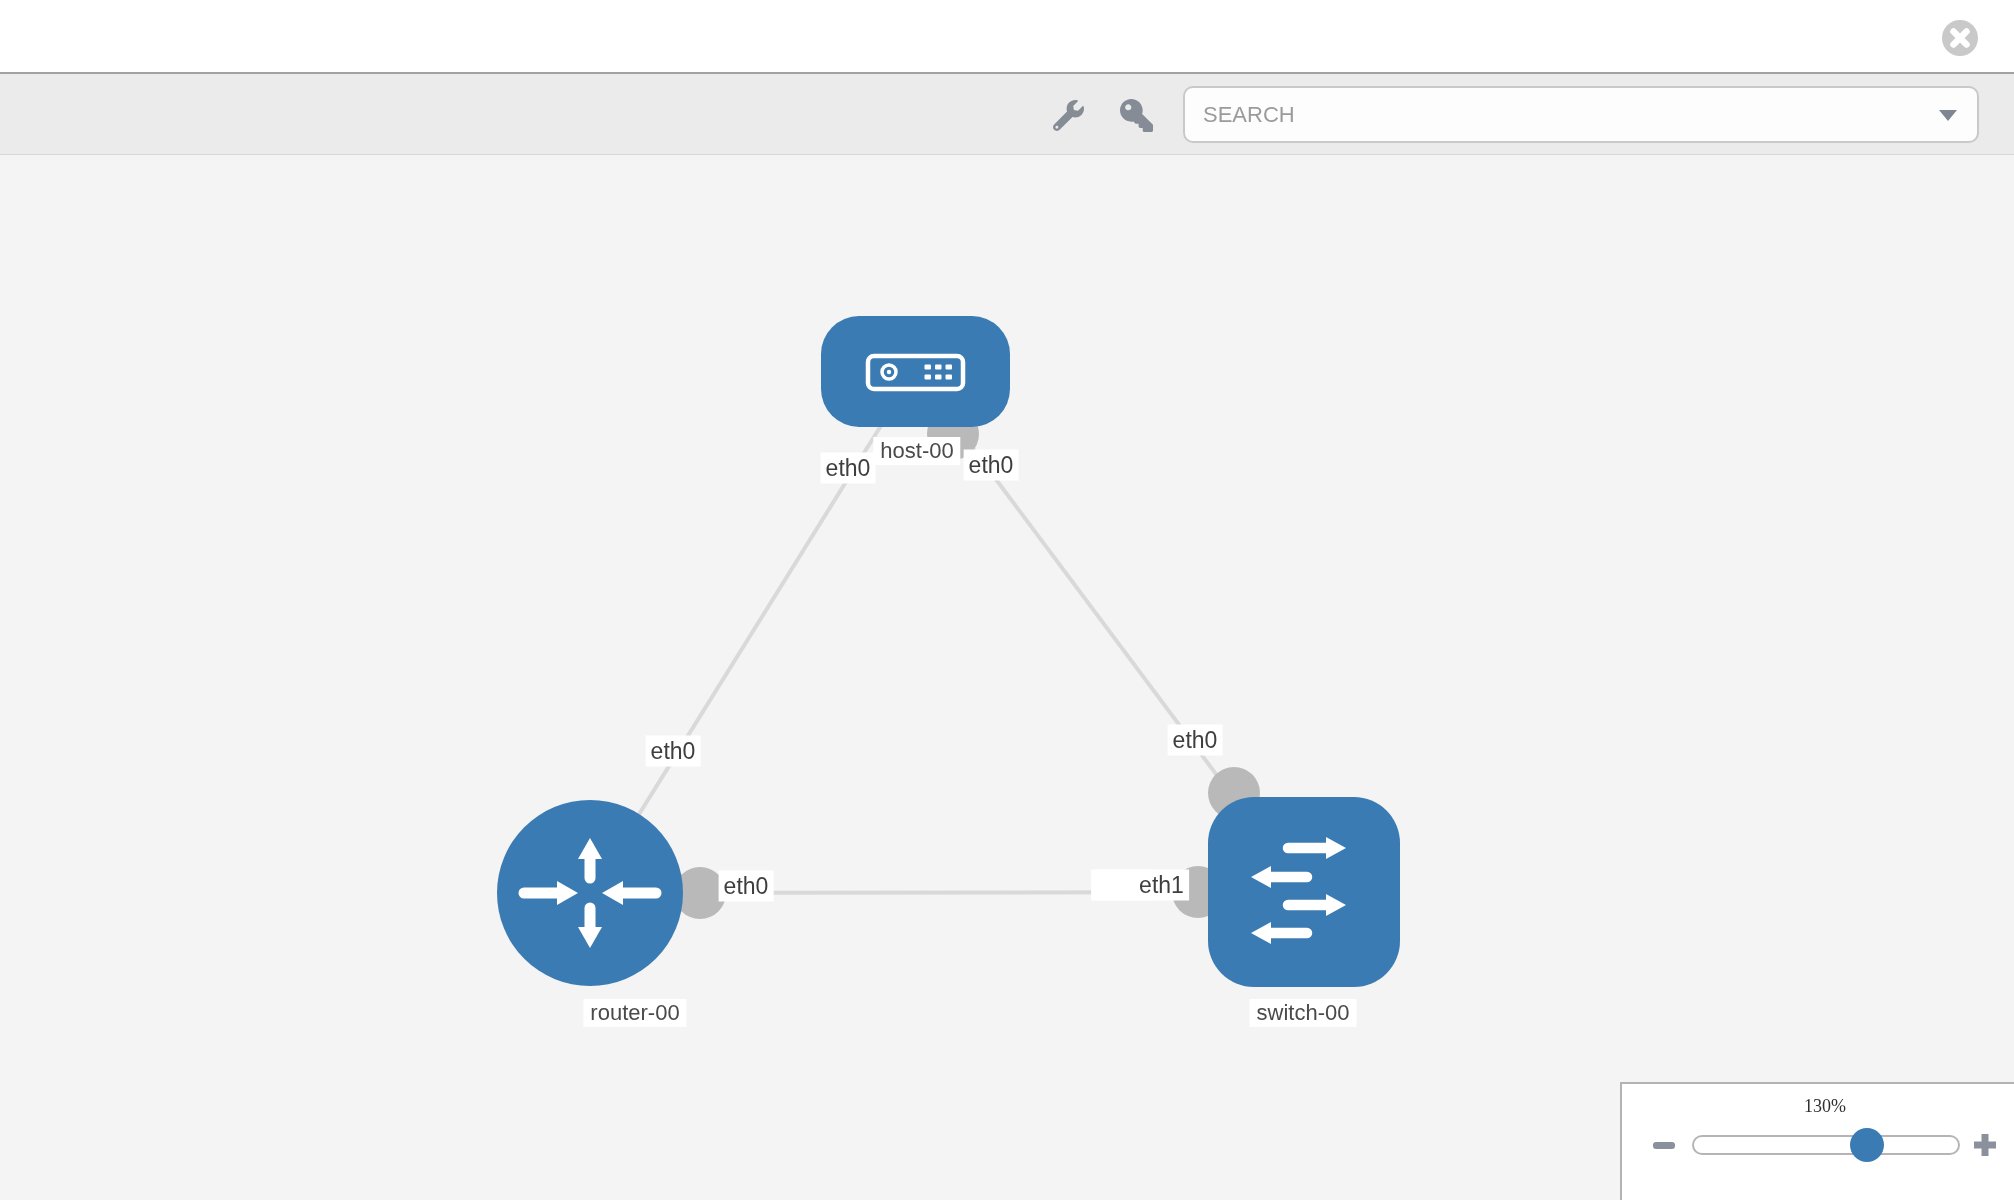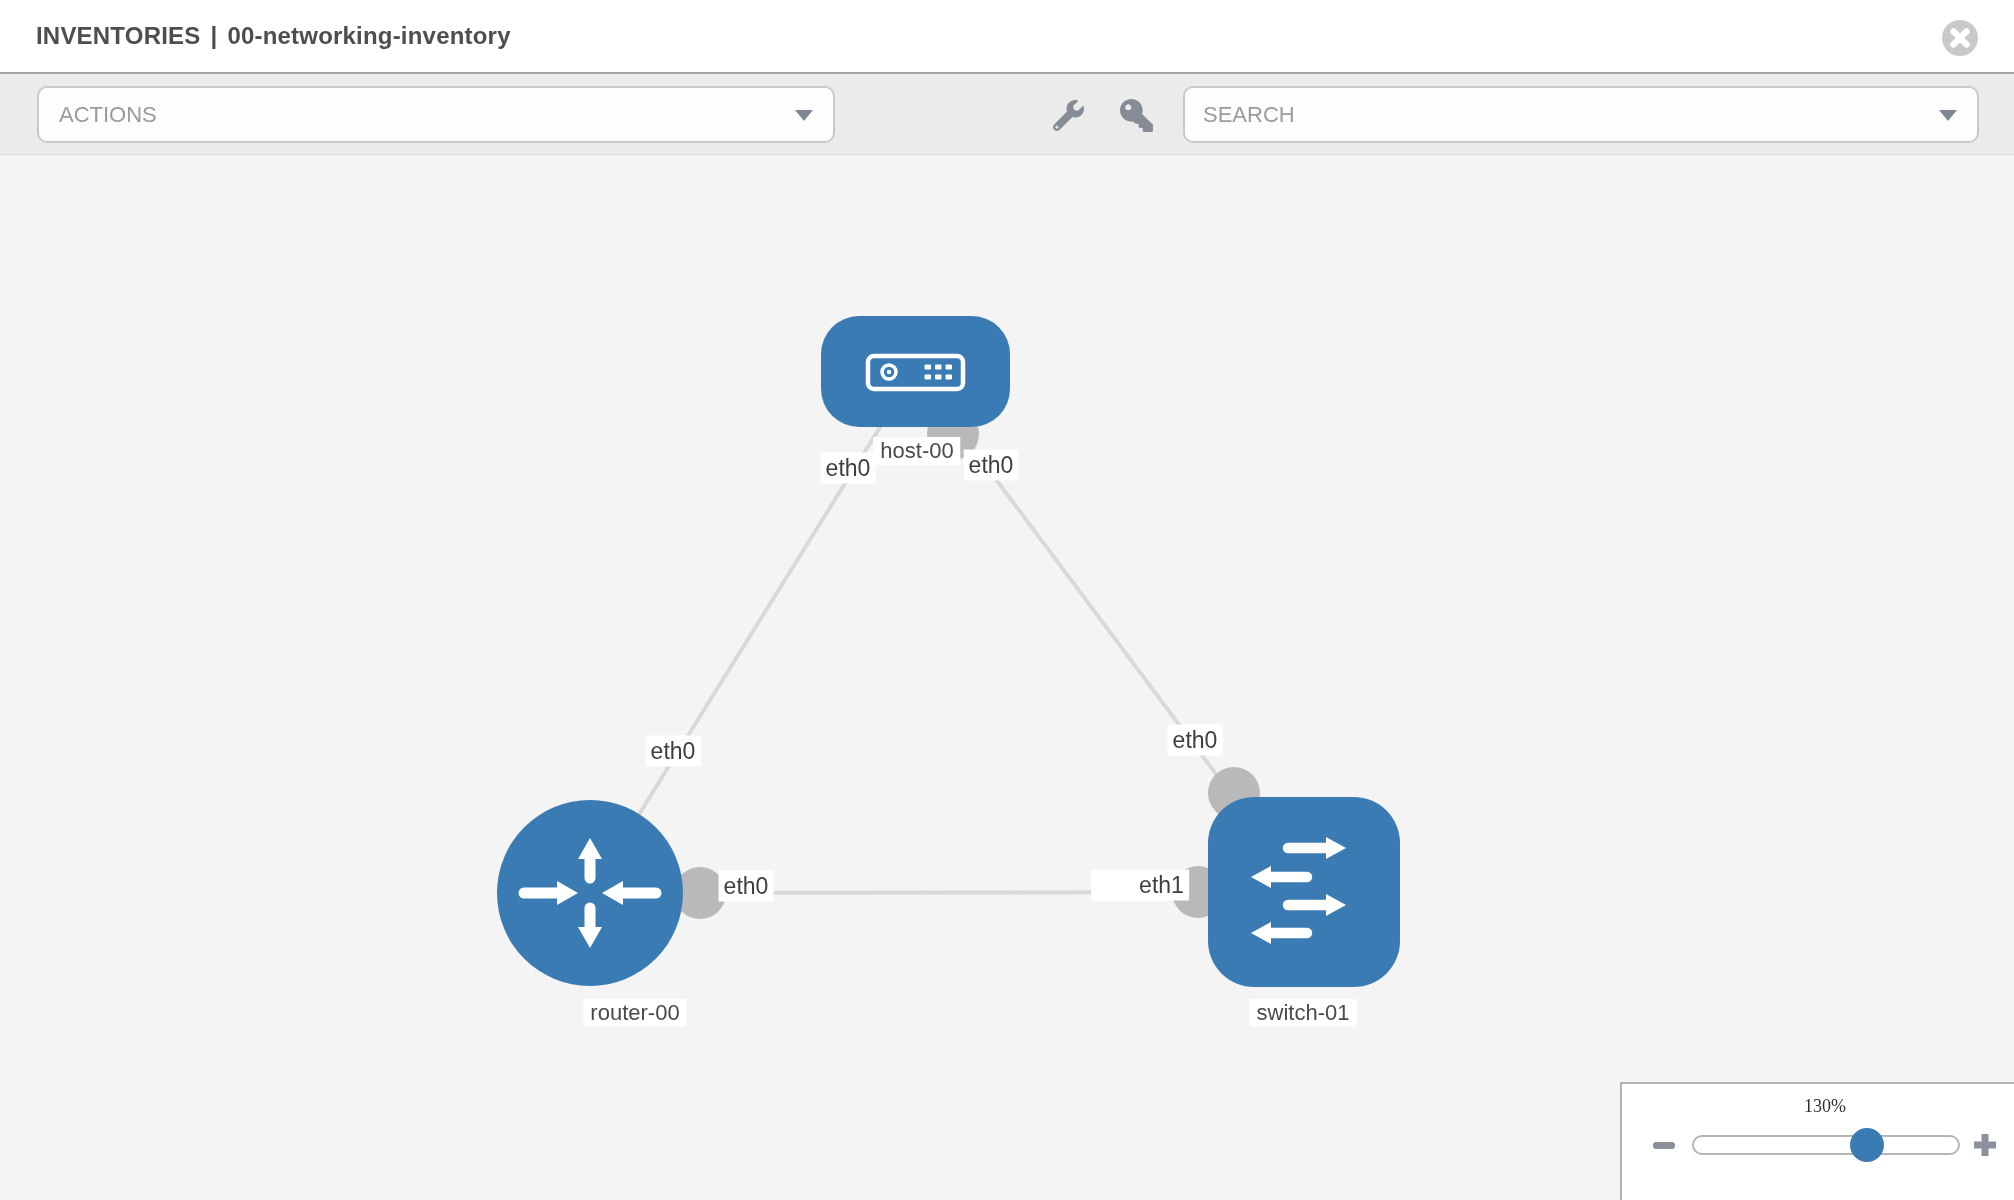--- a/index.html
+++ b/index.html
@@ -54,38 +54,29 @@
   .zoom-thumb { position:absolute; left:156px; top:-9px; width:34px; height:34px; border-radius:50%;
                 background:#3b7bb3; cursor:grab; }
   .zoom-plus { position:absolute; left:352px; top:50px; cursor:pointer; }
 </style>
 </head>
 <body>
 
 <div class="page">
 
   <div class="titlebar">
-    <div class="title">
-      <span>INVENTORIES</span>
-      <span class="sep">|</span>
-      <span>00-networking-inventory</span>
-    </div>
     <button class="close-btn" title="">
       <svg width="36" height="36" viewBox="0 0 36 36">
         <circle cx="18" cy="18" r="18" fill="#c9c9c9"></circle>
         <path d="M11.5 11.5 L24.5 24.5 M24.5 11.5 L11.5 24.5" stroke="#ffffff" stroke-width="6.5" stroke-linecap="round"></path>
       </svg>
     </button>
   </div>
 
   <div class="toolbar">
-    <div class="select actions">
-      <span class="label">ACTIONS</span>
-      <span class="caret"></span>
-    </div>
 
     <button class="tool-btn wrench">
       <svg width="31" height="31" viewBox="0 0 512 512">
         <path fill="#868c96" d="M507.73 109.1c-2.24-9.03-13.54-12.09-20.12-5.51l-74.36 74.36-67.88-11.31-11.31-67.88 74.36-74.36c6.62-6.62 3.43-17.9-5.66-20.16-47.38-11.74-99.55.91-136.58 37.93-39.64 39.64-50.55 97.1-34.05 147.2L18.74 402.76c-24.99 24.99-24.99 65.51 0 90.5 24.99 24.99 65.51 24.99 90.5 0l213.21-213.21c50.12 16.71 107.47 5.68 147.37-34.22 37.07-37.07 49.7-89.32 37.91-136.73zM64 472c-13.25 0-24-10.75-24-24 0-13.26 10.75-24 24-24s24 10.74 24 24c0 13.25-10.75 24-24 24z"></path>
       </svg>
     </button>
     <button class="tool-btn key">
       <svg width="33" height="33" viewBox="0 0 512 512">
         <path transform="translate(512,0) scale(-1,1)" fill="#868c96" d="M512 176.001C512 273.203 433.202 352 336 352c-11.22 0-22.19-1.062-32.827-3.069l-24.012 27.014A23.999 23.999 0 0 1 261.223 384H224v40c0 13.255-10.745 24-24 24h-40v40c0 13.255-10.745 24-24 24H24c-13.255 0-24-10.745-24-24v-78.059c0-6.365 2.529-12.47 7.029-16.971l161.802-161.802C163.108 213.814 160 195.271 160 176 160 78.798 238.797.001 335.999 0 433.488-.001 512 78.511 512 176.001zM336 128c0 26.51 21.49 48 48 48s48-21.49 48-48-21.49-48-48-48-48 21.49-48 48z"></path>
       </svg>
@@ -163,21 +154,21 @@
     <div class="chip port-chip" style="left:848px;  top:313px;">eth0</div>
     <div class="chip port-chip" style="left:991px;  top:310px;">eth0</div>
     <div class="chip port-chip" style="left:673px;  top:596px;">eth0</div>
     <div class="chip port-chip" style="left:1195px; top:585px;">eth0</div>
     <div class="chip port-chip" style="left:746px;  top:731px;">eth0</div>
     <div class="chip port-chip" style="left:1124px; top:730px;">eth0</div>
     <div class="chip port-chip over" style="left:1140px; top:730px;">eth1</div>
 
     <div class="chip node-chip" style="left:917px;  top:296px;">host-00</div>
     <div class="chip node-chip" style="left:591px;  top:858px;margin-left:44px;">router-00</div>
-    <div class="chip node-chip" style="left:1303px; top:858px;">switch-01</div>
+    <div class="chip node-chip" style="left:1303px; top:858px;">switch-00</div>
 
     <div class="zoom-panel">
       <div class="zoom-level">130%</div>
       <div class="zoom-minus"></div>
       <div class="zoom-track">
         <div class="zoom-thumb"></div>
       </div>
       <svg class="zoom-plus" width="22" height="22" viewBox="0 0 22 22">
         <path d="M11 1 V21 M1 11 H21" stroke="#8b919c" stroke-width="7" stroke-linecap="round"></path>
       </svg>

